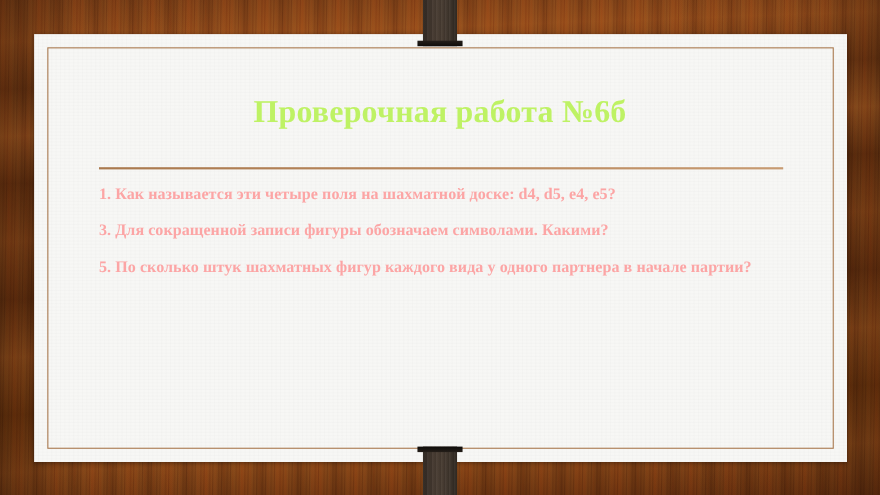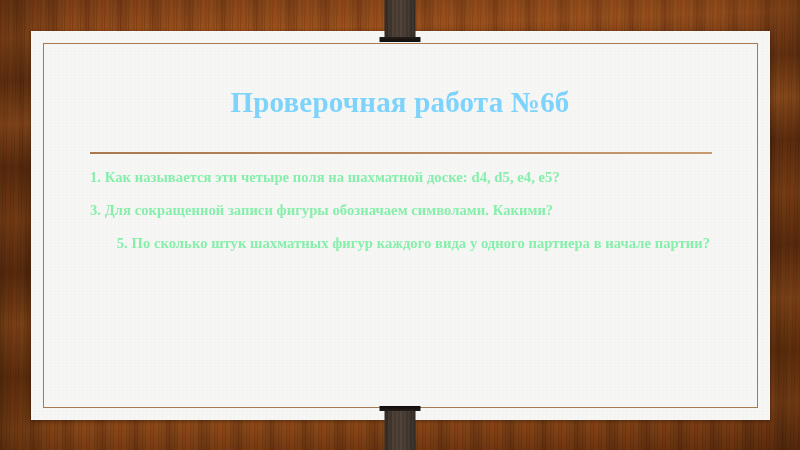--- a/index.html
+++ b/index.html
@@ -169,21 +169,21 @@
   }
 
   .slide-title {
     position: absolute;
     left: 0;
     right: 0;
     top: 86px;
     text-align: center;
     font-size: 29px;
     font-weight: bold;
-    color: #7dd3fc;
+    color: #bef264;
     letter-spacing: 0.2px;
     line-height: 1.12;
   }
 
   .title-rule {
     position: absolute;
     left: 90px;
     top: 152px;
     width: 622px;
     height: 2px;
@@ -194,26 +194,26 @@
     position: absolute;
     left: 90px;
     top: 168px;
     width: 620px;
     list-style: none;
   }
 
   .question-item {
     font-size: 14.6px;
     font-weight: bold;
-    color: #86efac;
+    color: #fca5a5;
     line-height: 1.30;
     margin-bottom: 14px;
     letter-spacing: 0.05px;
   }
-  .question-item:last-child { margin-bottom: 0; text-align: right; }
+  .question-item:last-child { margin-bottom: 0; }
 </style>
 </head>
 <body>
 
 <div class="slide">
 
   <div class="wood"></div>
   <div class="wood-shade"></div>
 
   <div class="card">

